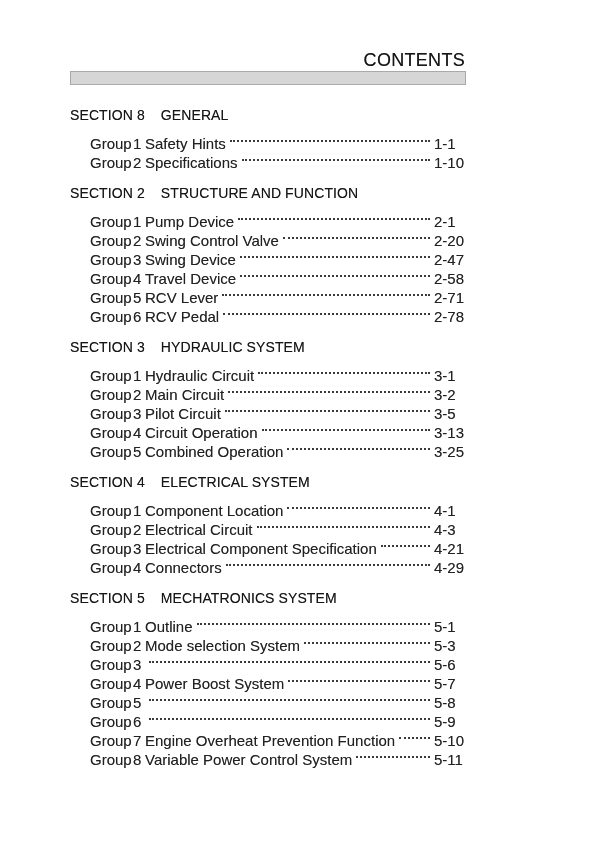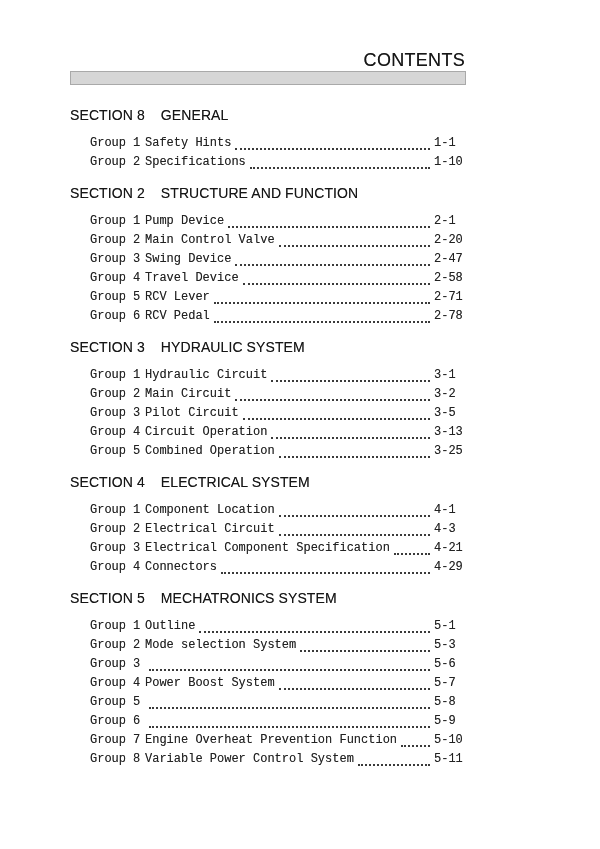--- a/index.html
+++ b/index.html
@@ -50,27 +50,26 @@
     line-height: 19px;
     letter-spacing: 0.1px;
     color: #161616;
     text-shadow: 0 0 0.5px rgba(0,0,0,0.5);
   }
   .section-title .st {
     margin-left: 16px;
   }
   .row {
     display: flex;
-    align-items: flex-end;
+    align-items: center;
     padding-left: 20px;
     line-height: 19px;
-    font-size: 12px;
+    font-size: 15px;
     color: #222222;
     text-shadow: 0 0 0.4px rgba(0,0,0,0.4);
-    font-family: Liberation Mono, monospace;
   }
   .row .g {
     flex: 0 0 43px;
   }
   .row .n {
     flex: 0 0 12px;
   }
   .row .t {
     white-space: nowrap;
   }
@@ -116,21 +115,21 @@
         <div class="row">
           <span class="g">Group</span>
           <span class="n">1</span>
           <span class="t">Pump Device</span>
           <span class="leader"></span>
           <span class="p">2-1</span>
         </div>
         <div class="row">
           <span class="g">Group</span>
           <span class="n">2</span>
-          <span class="t">Main Control Valve</span>
+          <span class="t">Swing Control Valve</span>
           <span class="leader"></span>
           <span class="p">2-20</span>
         </div>
         <div class="row">
           <span class="g">Group</span>
           <span class="n">3</span>
           <span class="t">Swing Device</span>
           <span class="leader"></span>
           <span class="p">2-47</span>
         </div>

